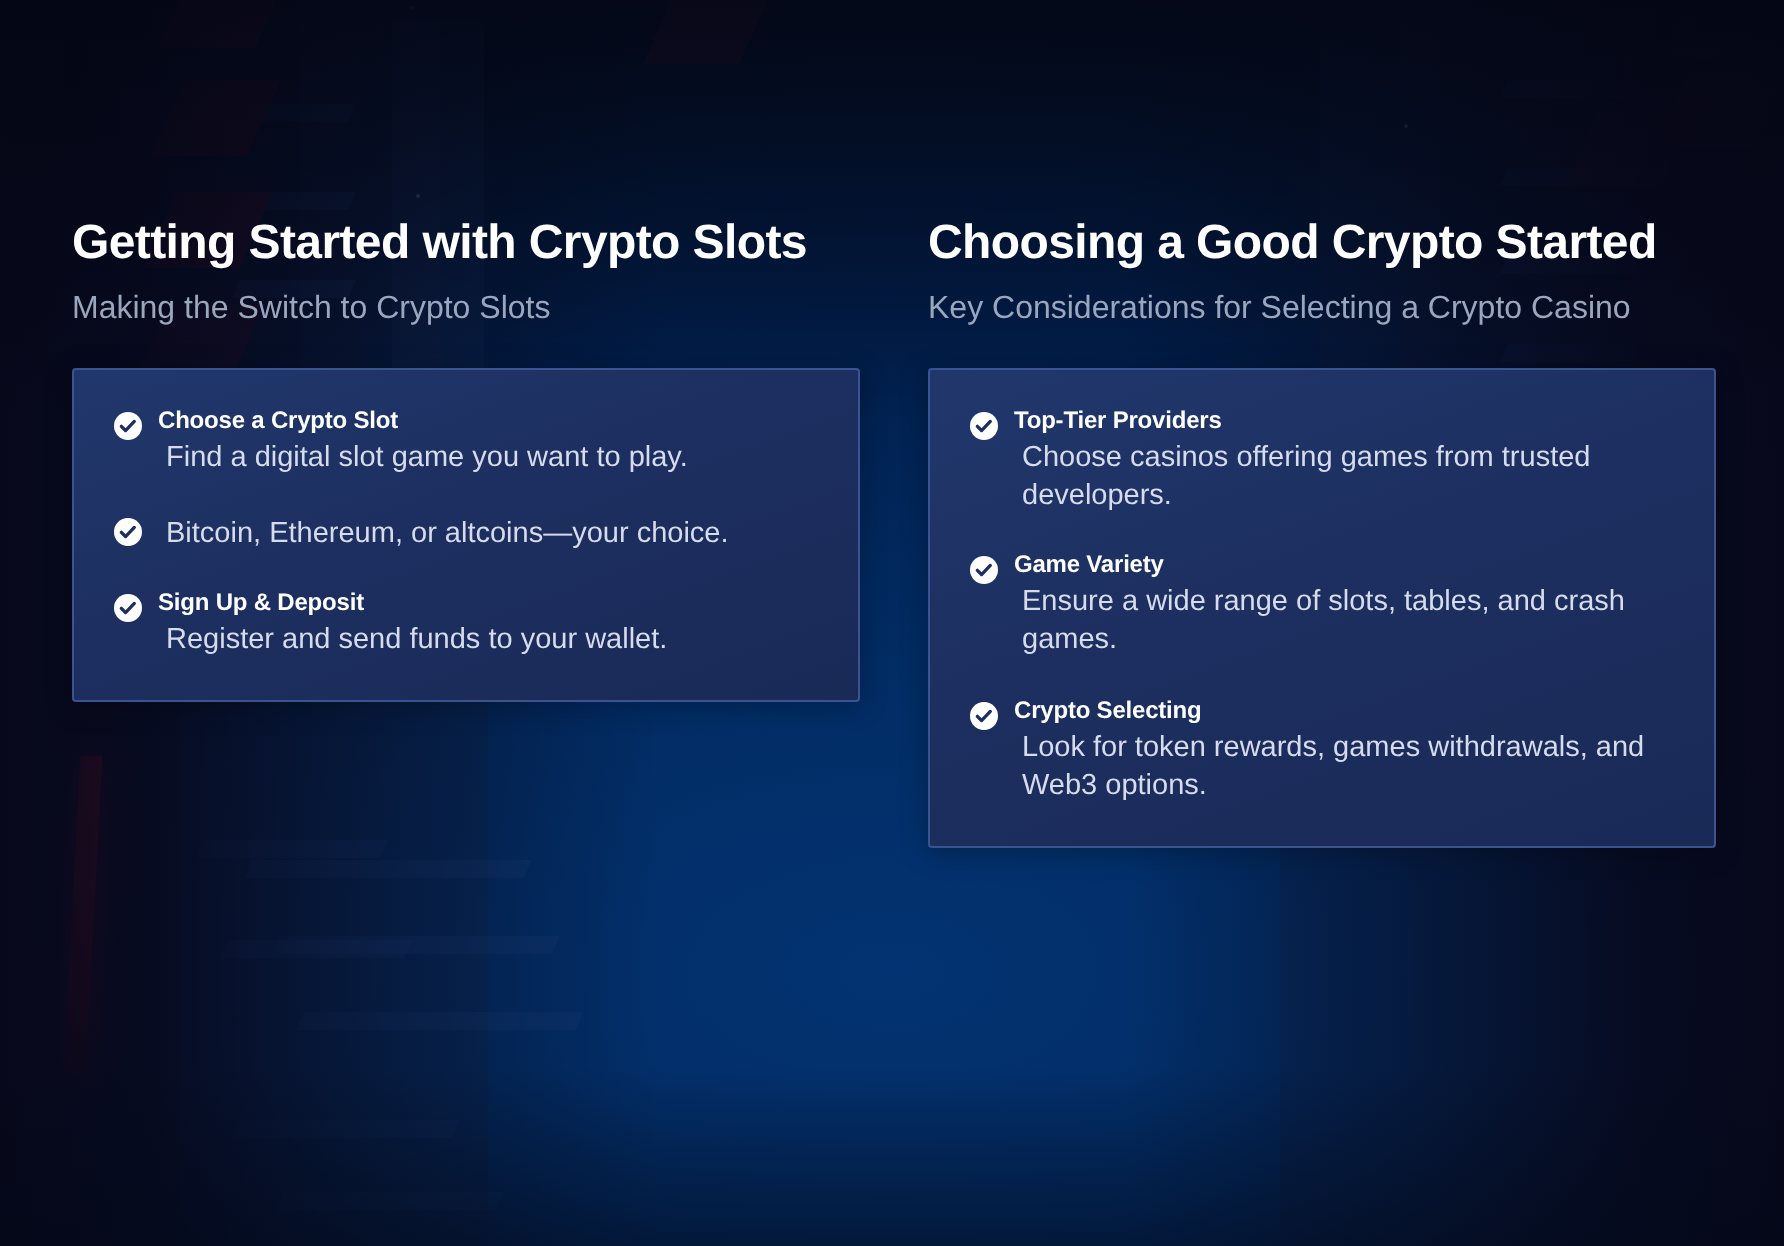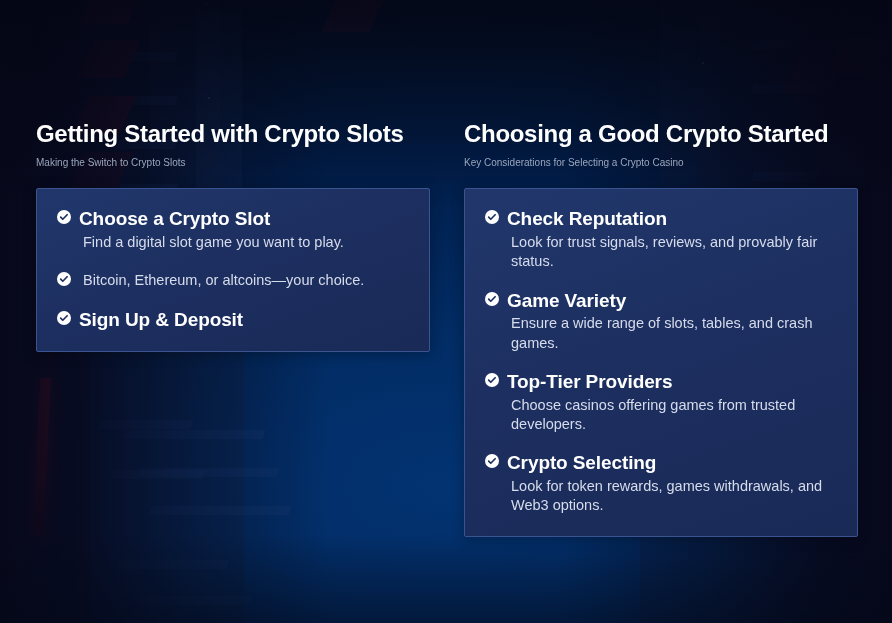--- a/index.html
+++ b/index.html
@@ -79,37 +79,37 @@
   .dot { position:absolute; width:2px; height:2px; border-radius:50%; background:#6f8fc8; opacity:.55; }
 
   
   #content {
     position:absolute; inset:0;
     padding: 0;
   }
 
   .col {
     position:absolute;
-    top: 120px;
+    top: 108px;
   }
   .col-left  { left: 36px;  width: 394px; }
   .col-right { left: 464px; width: 394px; }
 
   .col-title {
     color:#ffffff;
     font-size: 24px;
     font-weight: 700;
     letter-spacing: -0.3px;
     line-height: 1.18;
     white-space: nowrap;
   }
   .col-sub {
     margin-top: 9px;
     color:#9aa6bd;
-    font-size: 10px;
+    font-size: 16px;
     font-weight: 400;
     line-height: 1.2;
     white-space: nowrap;
   }
 
   .card {
     margin-top: 19px;
     background: linear-gradient(160deg, #21376c 0%, #1d2f60 45%, #192a57 100%);
     border: 1px solid #3a5491;
     border-radius: 2px;
@@ -125,21 +125,21 @@
     width: 14px; height: 14px;
     margin-top: 3px;
     margin-right: 8px;
   }
   .check svg { display:block; width:14px; height:14px; }
 
   .item-body { flex:1 1 auto; min-width:0; }
 
   .item-title {
     color:#ffffff;
-    font-size: 19px;
+    font-size: 12px;
     font-weight: 700;
     line-height: 1.25;
     letter-spacing: -0.1px;
   }
   .item-desc {
     margin-top: 2px;
     margin-left: 4px;
     color:#d6dcec;
     font-size: 14.5px;
     font-weight: 400;
@@ -245,42 +245,44 @@
 
       <div class="item">
         <span class="check">
           <svg viewBox="0 0 16 16" aria-hidden="true">
               <circle cx="8" cy="8" r="8" fill="#ffffff"></circle>
               <path d="M4.2 8.2l2.4 2.4 5-5.2" fill="none" stroke="#1d2f60" stroke-width="1.9" stroke-linecap="round" stroke-linejoin="round"></path>
             </svg>
         </span>
         <div class="item-body">
           <div class="item-title">Sign Up &amp; Deposit</div>
+          <div class="item-desc">Register and send funds to your wallet.</div>
         </div>
       </div>
 
     </div>
   </section>
 
   <section class="col col-right">
     <h2 class="col-title">Choosing a Good Crypto Started</h2>
     <p class="col-sub">Key Considerations for Selecting a Crypto Casino</p>
 
     <div class="card">
 
-      <div class="item">
-        <span class="check">
-          <svg viewBox="0 0 16 16" aria-hidden="true">
-              <circle cx="8" cy="8" r="8" fill="#ffffff"></circle>
-              <path d="M4.2 8.2l2.4 2.4 5-5.2" fill="none" stroke="#1d2f60" stroke-width="1.9" stroke-linecap="round" stroke-linejoin="round"></path>
-            </svg>
-        </span>
-        <div class="item-body">
-          <div class="item-title">Check Reputation</div>
-          <div class="item-desc">Look for trust signals, reviews, and provably fair status.</div>
+
+      <div class="item">
+        <span class="check">
+          <svg viewBox="0 0 16 16" aria-hidden="true">
+              <circle cx="8" cy="8" r="8" fill="#ffffff"></circle>
+              <path d="M4.2 8.2l2.4 2.4 5-5.2" fill="none" stroke="#1d2f60" stroke-width="1.9" stroke-linecap="round" stroke-linejoin="round"></path>
+            </svg>
+        </span>
+        <div class="item-body">
+          <div class="item-title">Top-Tier Providers</div>
+          <div class="item-desc">Choose casinos offering games from trusted developers.</div>
         </div>
       </div>
 
       <div class="item">
         <span class="check">
           <svg viewBox="0 0 16 16" aria-hidden="true">
               <circle cx="8" cy="8" r="8" fill="#ffffff"></circle>
               <path d="M4.2 8.2l2.4 2.4 5-5.2" fill="none" stroke="#1d2f60" stroke-width="1.9" stroke-linecap="round" stroke-linejoin="round"></path>
             </svg>
         </span>
@@ -291,33 +293,20 @@
       </div>
 
       <div class="item">
         <span class="check">
           <svg viewBox="0 0 16 16" aria-hidden="true">
               <circle cx="8" cy="8" r="8" fill="#ffffff"></circle>
               <path d="M4.2 8.2l2.4 2.4 5-5.2" fill="none" stroke="#1d2f60" stroke-width="1.9" stroke-linecap="round" stroke-linejoin="round"></path>
             </svg>
         </span>
         <div class="item-body">
-          <div class="item-title">Top-Tier Providers</div>
-          <div class="item-desc">Choose casinos offering games from trusted developers.</div>
-        </div>
-      </div>
-
-      <div class="item">
-        <span class="check">
-          <svg viewBox="0 0 16 16" aria-hidden="true">
-              <circle cx="8" cy="8" r="8" fill="#ffffff"></circle>
-              <path d="M4.2 8.2l2.4 2.4 5-5.2" fill="none" stroke="#1d2f60" stroke-width="1.9" stroke-linecap="round" stroke-linejoin="round"></path>
-            </svg>
-        </span>
-        <div class="item-body">
           <div class="item-title">Crypto Selecting</div>
           <div class="item-desc">Look for token rewards, games withdrawals, and Web3 options.</div>
         </div>
       </div>
 
     </div>
   </section>
 
 </div>
 

